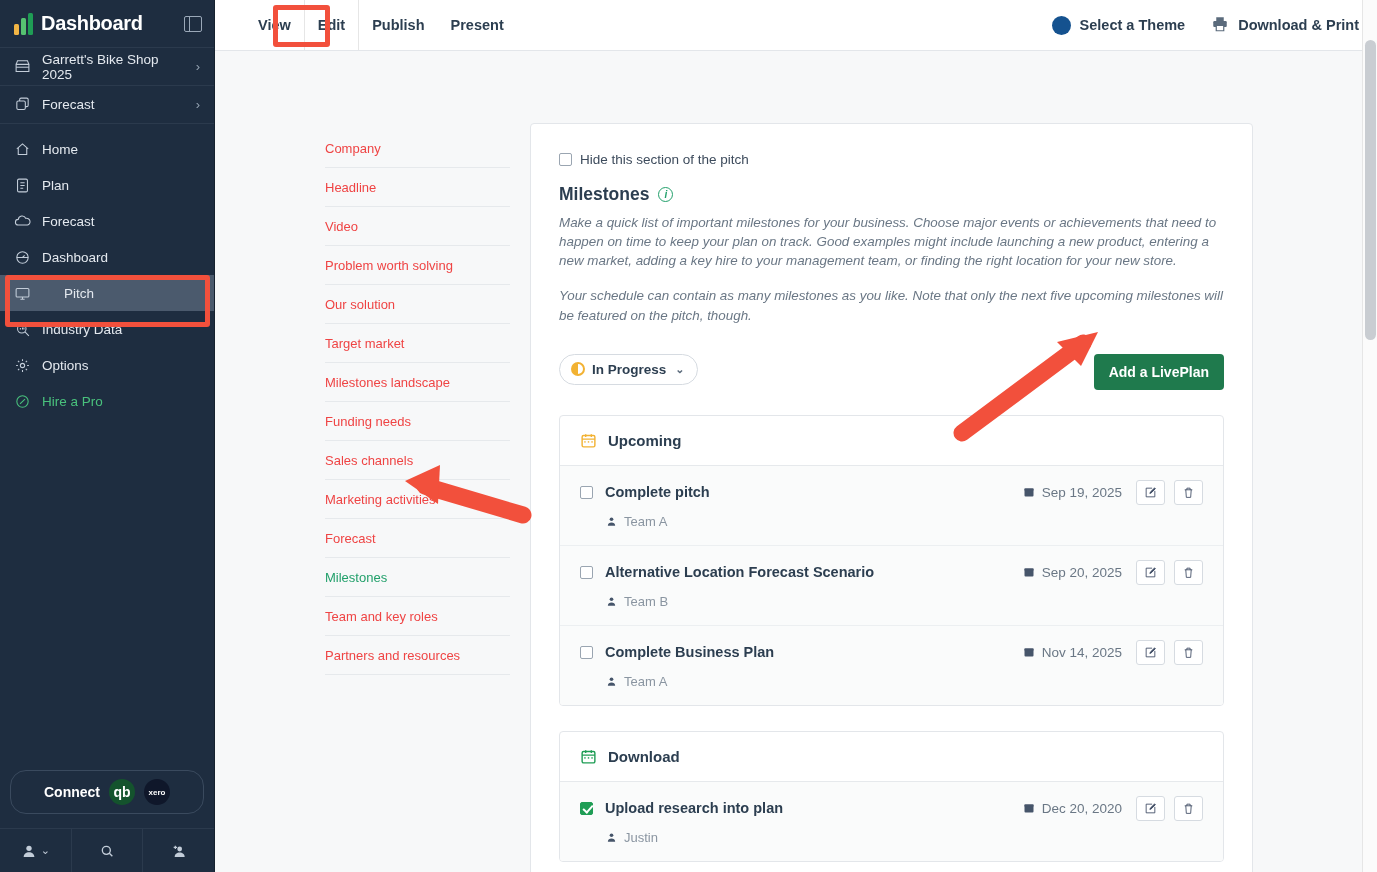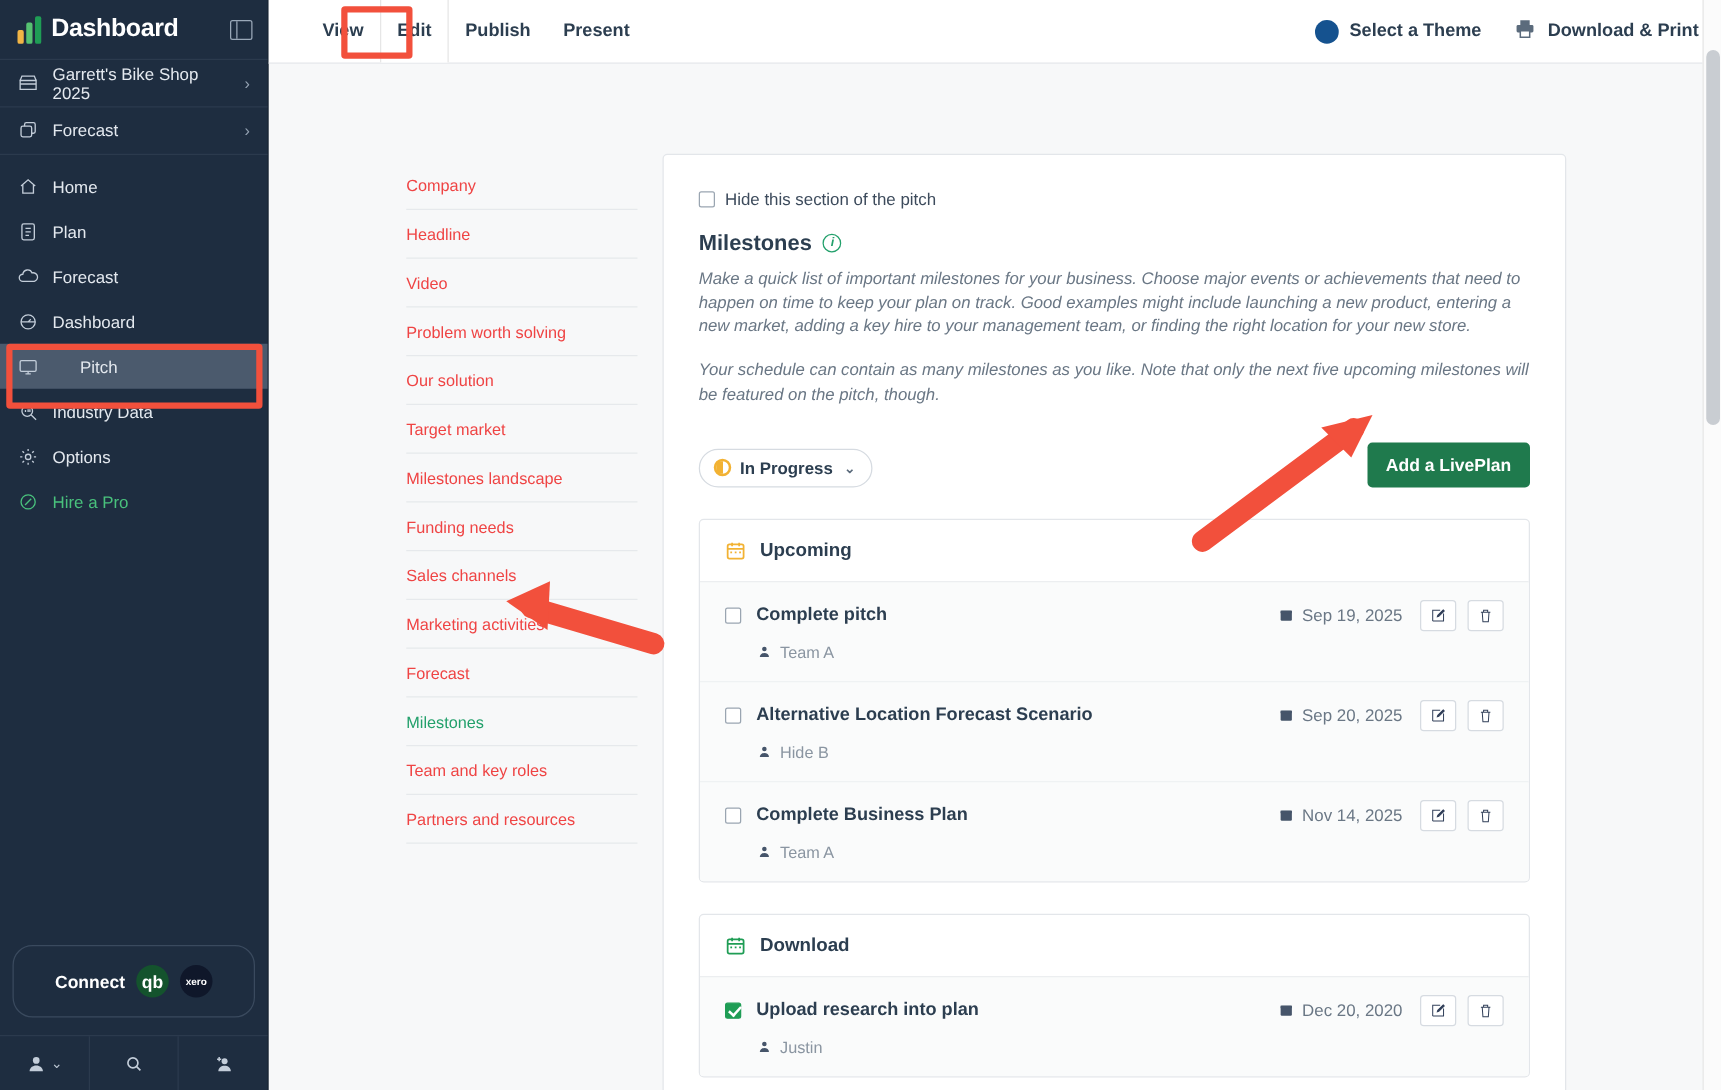--- a/index.html
+++ b/index.html
@@ -47,21 +47,21 @@
   .sb-nav { padding-top: 7px; }
   .sb-item.active { background: #4b5a6d; gap: 33px; }
   .sb-item.green { color: #49c17c; }
   .sb-icon { width: 17px; height: 17px; flex: 0 0 17px; display: flex; align-items: center; justify-content: center; }
   .sb-icon svg { width: 17px; height: 17px; stroke: #c3cdd9; fill: none; stroke-width: 1.5; }
   .sb-item.green .sb-icon svg { stroke: #49c17c; }
 
   .sb-spacer { flex: 1 1 auto; }
   .connect-box {
     margin: 0 10px 14px 10px; border: 1px solid #3a4a5e; border-radius: 16px;
-    height: 58px; display: flex; align-items: center; justify-content: center; gap: 9px;
+    height: 44px; display: flex; align-items: center; justify-content: center; gap: 9px;
   }
   .connect-label { color: #fff; font-size: 14px; font-weight: bold; }
   .qb-badge, .xero-badge {
     width: 26px; height: 26px; border-radius: 50%;
     display: flex; align-items: center; justify-content: center;
     color: #fff; font-weight: bold;
   }
   .qb-badge { background: #14532d; font-size: 14px; }
   .xero-badge { background: #0f172a; font-size: 8px; }
 
@@ -121,21 +121,21 @@
   .sec-title-row { display: flex; align-items: center; gap: 9px; margin-top: 17px; }
   .sec-title { font-size: 17.5px; font-weight: bold; color: #2c3e50; }
   .info-i {
     width: 15px; height: 15px; border-radius: 50%; border: 1.3px solid #22a06b;
     color: #22a06b; font-size: 10px; font-weight: bold; display: flex;
     align-items: center; justify-content: center; font-style: italic; cursor: pointer;
   }
   .desc { font-size: 13.4px; line-height: 1.43; color: #6a7785; margin-top: 8px; max-width: 665px; font-style: italic; }
   .desc.second { margin-top: 16px; }
 
-  .ctl-row { display: flex; align-items: flex-end; margin-top: 29px; }
+  .ctl-row { display: flex; align-items: flex-start; margin-top: 29px; }
   .status-pill {
     display: inline-flex; align-items: center; gap: 7px; border: 1px solid #d6dbe1;
     border-radius: 16px; padding: 7px 12px 7px 11px; font-size: 13.5px;
     font-weight: bold; color: #2c3e50; background: #fff; cursor: pointer;
   }
   .halfdot {
     width: 14px; height: 14px; border-radius: 50%; border: 2px solid #f2b233;
     background: linear-gradient(to right, #f2b233 50%, #fff 50%); flex: 0 0 14px;
   }
   .pill-chev { font-size: 11px; color: #5b6b7c; margin-left: 2px; }
@@ -468,21 +468,21 @@
                         <path d="M5 7h14M9 7V4h6v3M7 7l1 14h8l1-14"></path>
                       </svg>
                   </span>
                 </span>
               </div>
               <div class="ms-owner">
                 <svg viewBox="0 0 24 24">
                     <circle cx="12" cy="7" r="4"></circle>
                     <path d="M4 21c0-4.4 3.6-7 8-7s8 2.6 8 7z"></path>
                   </svg>
-                <span>Hide B</span>
+                <span>Team B</span>
               </div>
             </div>
 
             <div class="ms-row">
               <div class="ms-line">
                 <span class="cb"></span>
                 <span class="ms-name">Complete Business Plan</span>
                 <span class="ms-right">
                   <span class="ms-date">
                     <svg viewBox="0 0 24 24">

